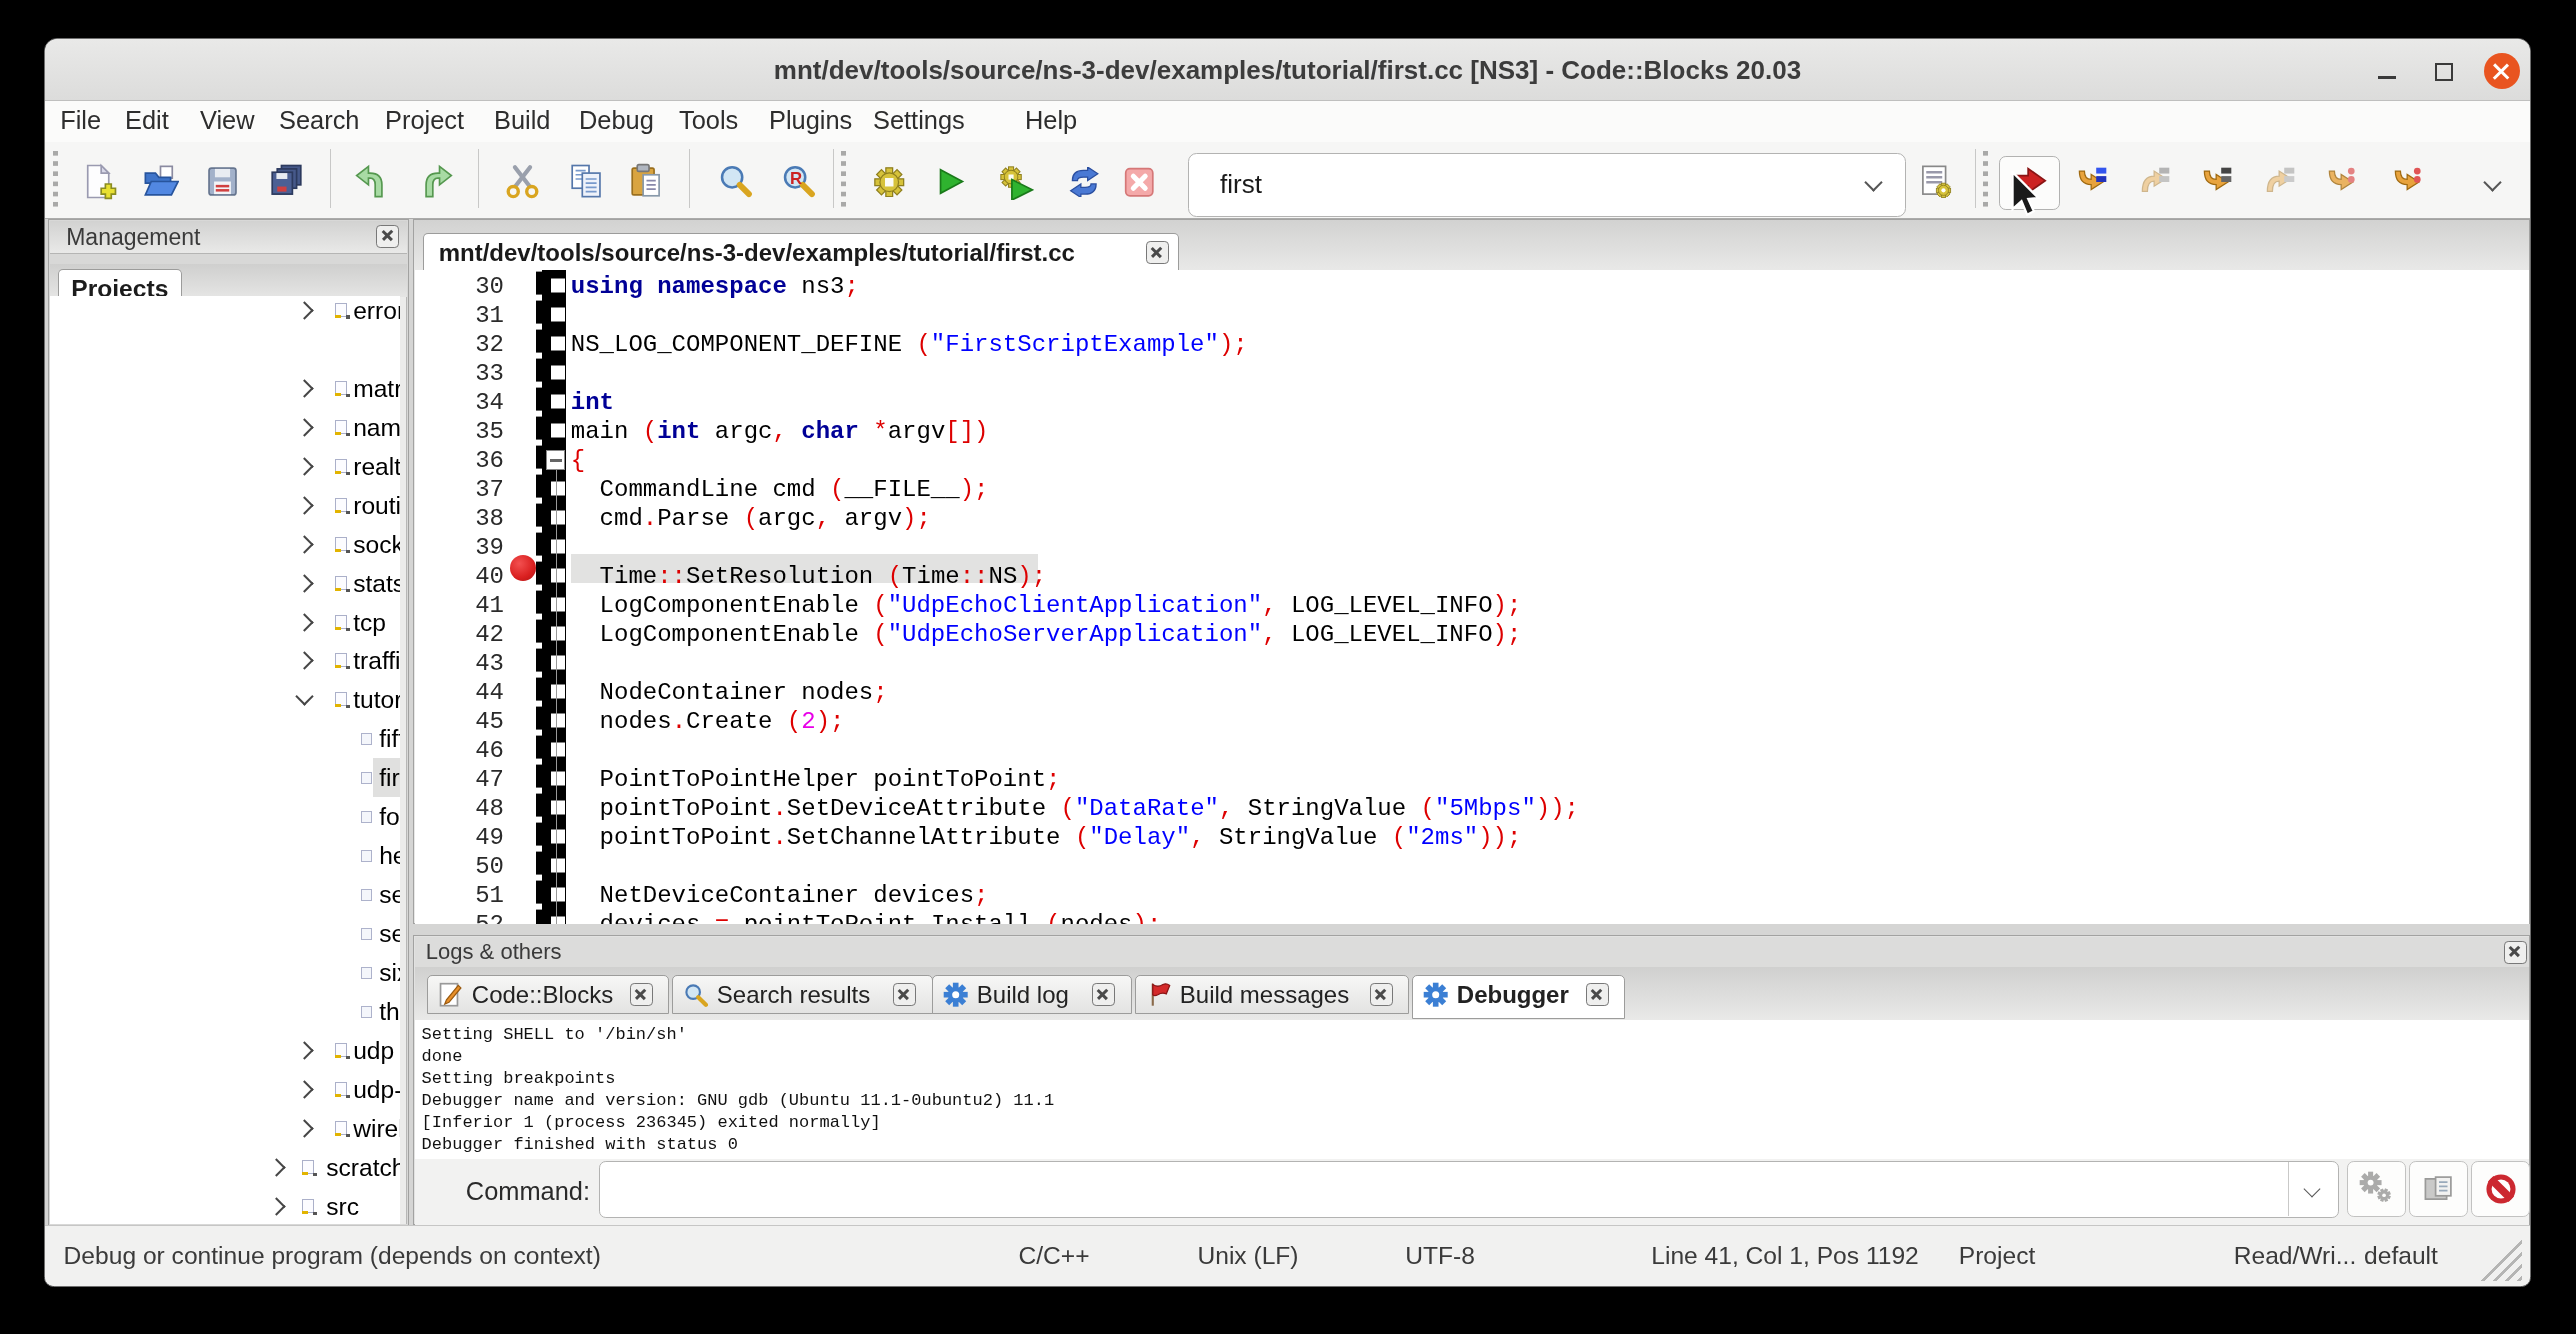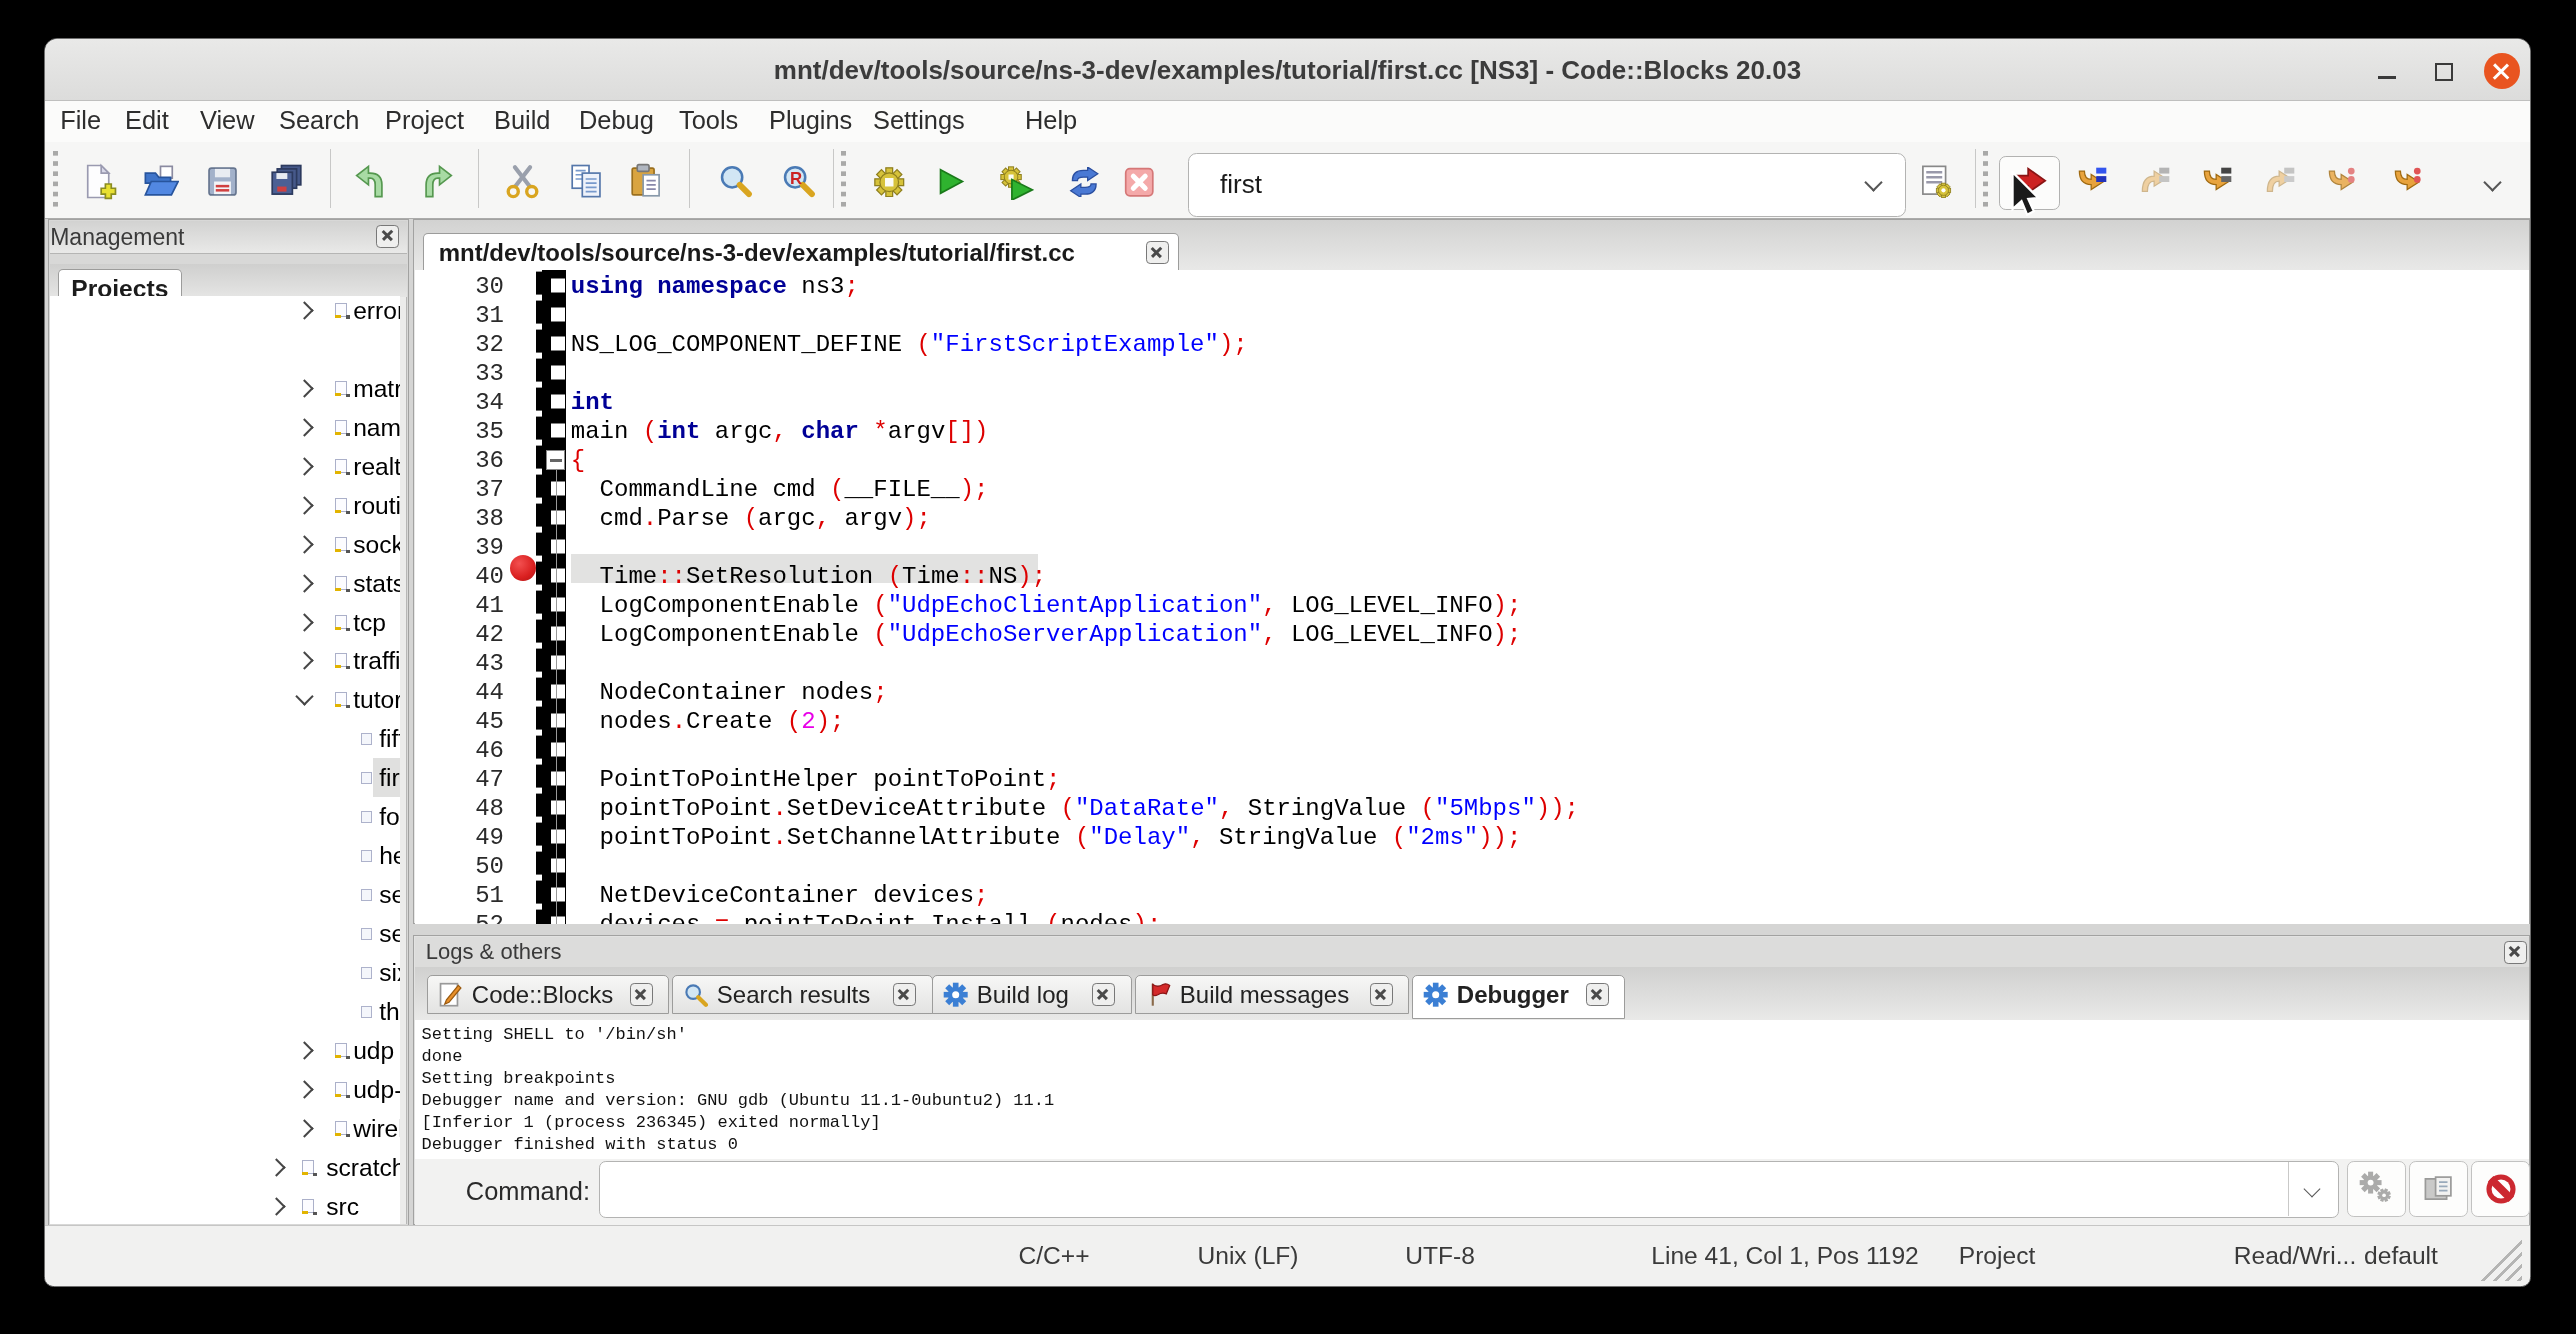--- a/index.html
+++ b/index.html
@@ -235,21 +235,21 @@
     <svg class="a" style="left:2347px;top:24px;" width="32" height="32" viewBox="0 0 38 38">
         <path d="M4 6 Q4 22 18 22 L18 28 L32 19 L18 10 L18 16 Q10 16 10 6 Z" fill="#e8a33d" stroke="#a06a10" stroke-width="1.5"></path>
         <circle cx="30" cy="6" r="4" fill="#e05555"></circle>
         <circle cx="30" cy="16" r="4" fill="#e05555"></circle>
       </svg>
     <div class="chev chd a" style="left:2441px;top:34px;border-color:#555;"></div>
   </div>
   <div id="content"></div>
   <div id="lpanel">
     <div id="mhead">
-      <span class="a" style="left:0;top:0;line-height:32px;font-size:23px;color:#3a3a3a;">Management</span>
+      <span class="a" style="left:16px;top:0;line-height:32px;font-size:23px;color:#3a3a3a;">Management</span>
       <div class="xb" style="left:326px;top:4.2px;"></div>
     </div>
     <div id="ptabrow">
         <div id="ptab">Projects</div>
       </div>
     <div class="a" style="left:351px;top:77px;width:6px;height:927px;background:#ececeb;border-right:0.8px solid #b7b7b6;"></div>
     <div id="tree">
       <div class="trow" style="left:0;top:-5.1px;width:357px;">
           <div class="chev chr" style="left:248px;top:12.7px;"></div>
           <div class="pico" style="left:285px;top:12px;"></div>
@@ -501,20 +501,21 @@
       <div class="btn" style="left:2056px;top:1.7px;"></div>
       <svg class="a" style="left:2068px;top:12px;" width="36" height="36" viewBox="0 0 42 42">
           <circle cx="21" cy="21" r="17" fill="#cc2830"></circle>
           <circle cx="21" cy="21" r="11" fill="#fff"></circle>
           <circle cx="21" cy="21" r="17" fill="none"></circle>
           <path d="M9 9 L33 33" stroke="#cc2830" stroke-width="9"></path>
         </svg>
     </div>
   </div>
   <div id="statusbar">
+    <span class="st" style="left:18.6px;">Debug or continue program (depends on context)</span>
     <span class="st stc" style="left:1009px;">C/C++</span>
     <span class="st stc" style="left:1203px;">Unix (LF)</span>
     <span class="st stc" style="left:1395px;">UTF-8</span>
     <span class="st stc" style="left:1740px;">Line 41, Col 1, Pos 1192</span>
     <span class="st stc" style="left:1952px;">Project</span>
     <span class="st stc" style="left:2250px;">Read/Wri...</span>
     <span class="st stc" style="left:2356px;">default</span>
     <div class="a" style="left:2428px;top:6px;width:49px;height:49px;background:repeating-linear-gradient(135deg,transparent 0 6px,#b5b5b4 6px 8.5px);clip-path:polygon(100% 0,100% 100%,0 100%);"></div>
   </div>
 </div>

